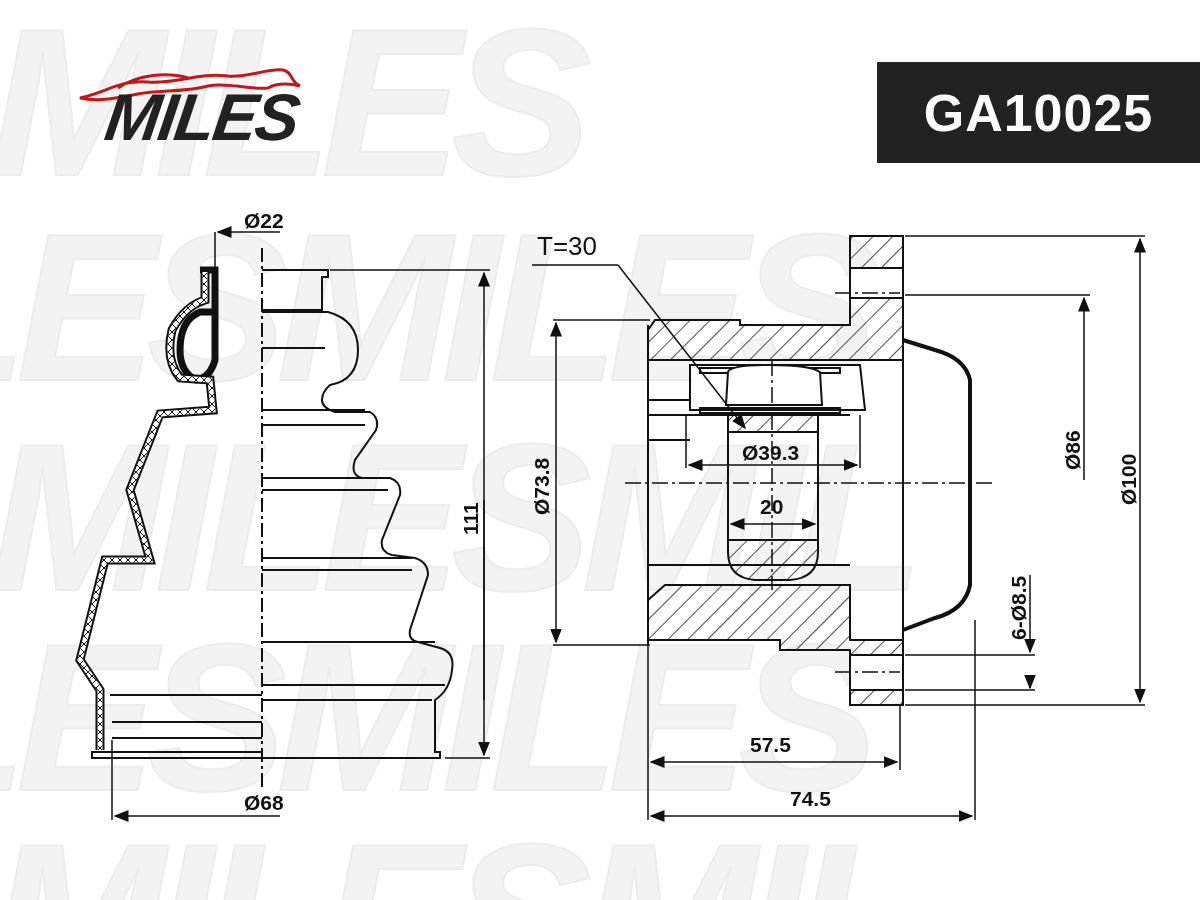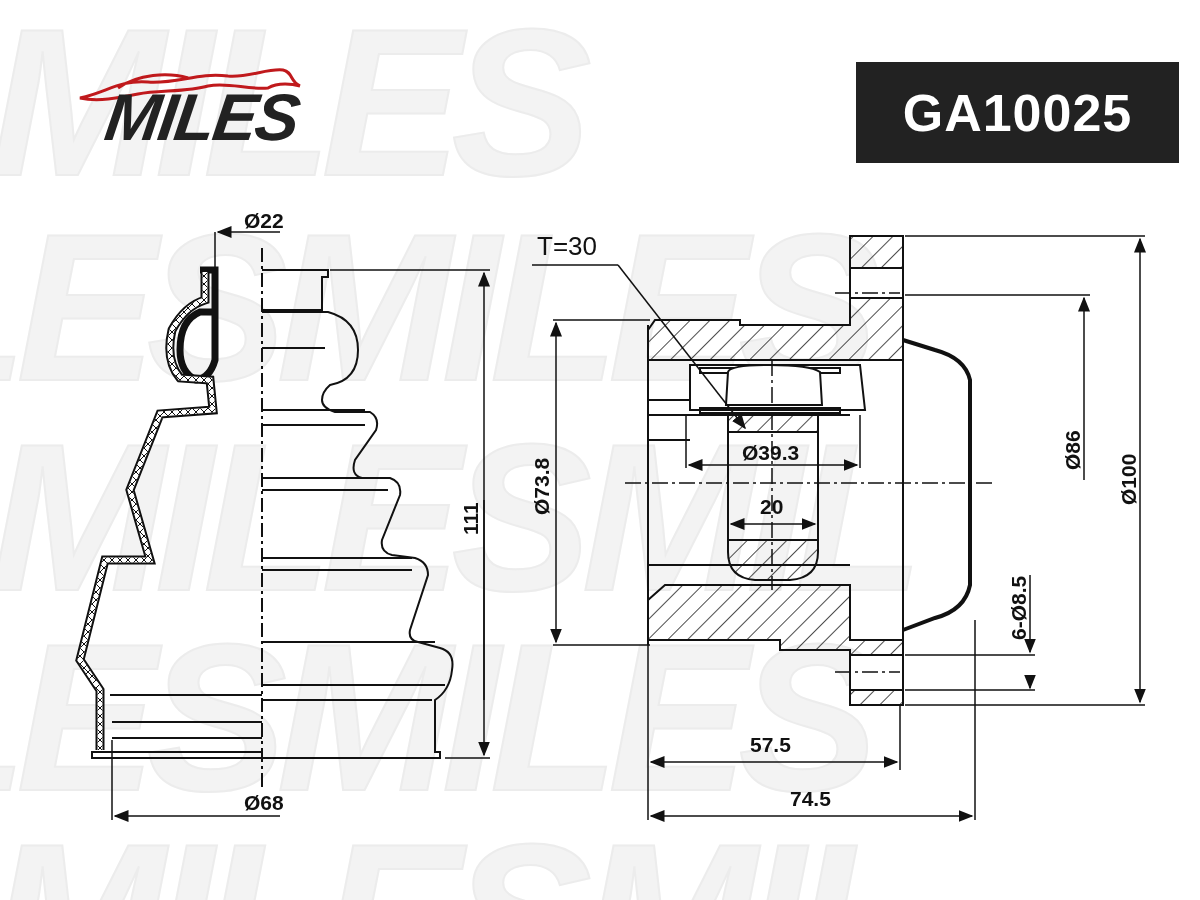--- a/index.html
+++ b/index.html
@@ -1,20 +1,20 @@
 <!DOCTYPE html>
 <html><head>
 <meta charset="utf-8">
 <style>
   html,body{margin:0;padding:0;background:#fff;}
   body{width:1200px;height:900px;position:relative;overflow:hidden;font-family:"Liberation Sans",sans-serif;}
   .wm{position:absolute;left:0;top:0;width:1200px;height:900px;}
   .brand{position:absolute;left:78px;top:62px;width:280px;height:100px;}
   .brand-text{position:absolute;left:28px;top:22px;font-family:"Liberation Sans",sans-serif;font-weight:900;font-style:italic;font-size:66px;letter-spacing:-2px;color:#222;line-height:1;transform:skewX(-8deg);}
-  .partbox{position:absolute;left:856px;top:62px;width:323px;height:101px;background:#222;display:flex;align-items:center;justify-content:center;}
+  .partbox{position:absolute;left:877px;top:62px;width:323px;height:101px;background:#222;display:flex;align-items:center;justify-content:center;}
   .partno{color:#fff;font-family:"Liberation Sans",sans-serif;font-weight:700;font-size:52px;letter-spacing:1px;}
   svg.draw{position:absolute;left:0;top:0;}
   .dim{font-family:"Liberation Sans Narrow","Liberation Sans",sans-serif;font-weight:700;font-size:21px;fill:#111;}
   .lbl{font-family:"Liberation Sans",sans-serif;font-size:26px;fill:#111;}
 </style>
 </head>
 <body>
 
 <svg class="wm" width="1200" height="900" viewBox="0 0 1200 900">
   <g fill="#f3f3f3" stroke="#ececec" stroke-width="2">

